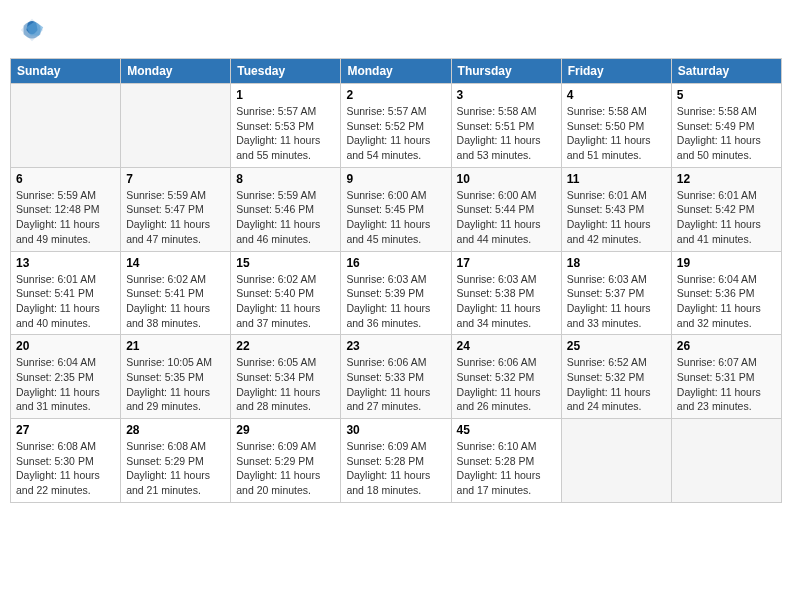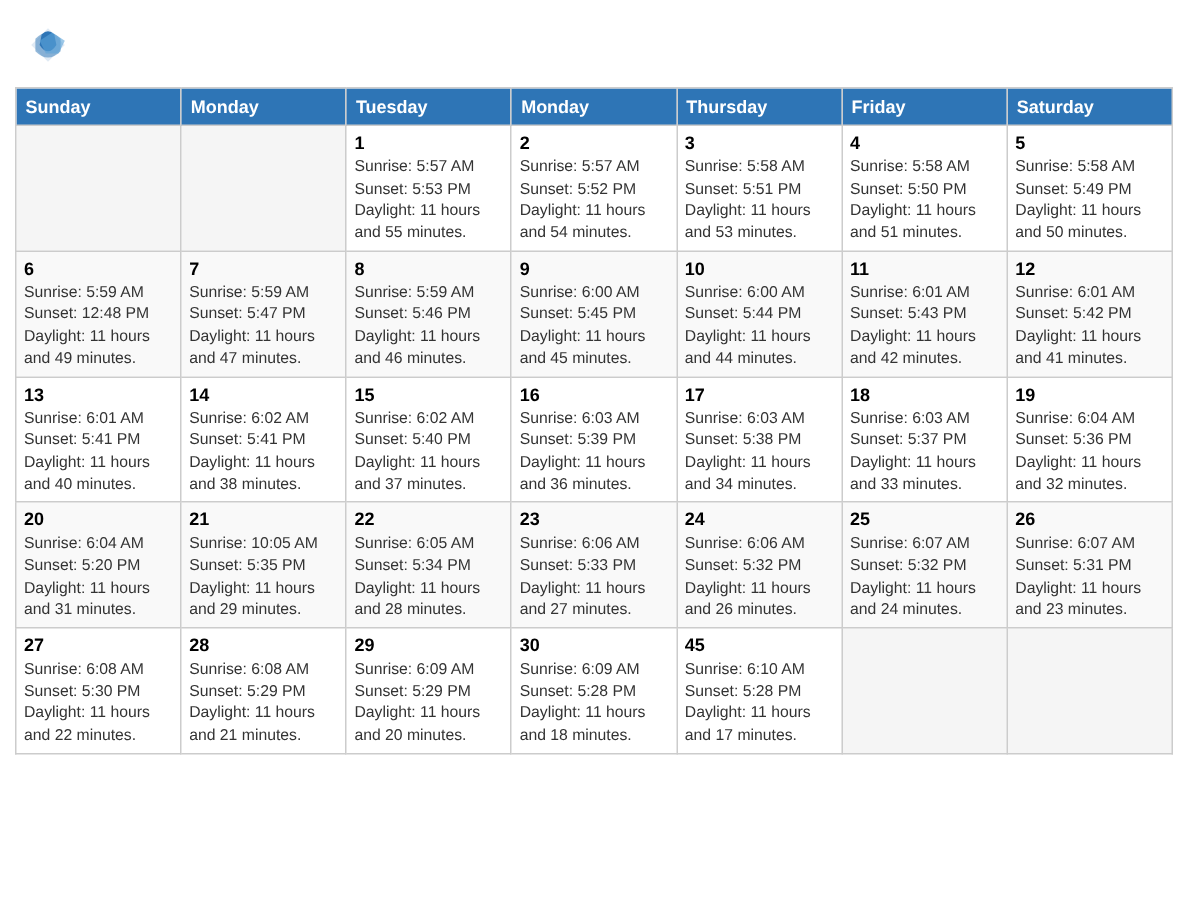--- a/index.html
+++ b/index.html
@@ -242,21 +242,21 @@
           <span class="day-num">19</span>
           <div class="day-info">Sunrise: 6:04 AM
 Sunset: 5:36 PM
 Daylight: 11 hours and 32 minutes.</div>
         </td>
       </tr>
       <tr class="week-row">
         <td>
           <span class="day-num">20</span>
           <div class="day-info">Sunrise: 6:04 AM
-Sunset: 5:20 PM
+Sunset: 2:35 PM
 Daylight: 11 hours and 31 minutes.</div>
         </td>
         <td>
           <span class="day-num">21</span>
           <div class="day-info">Sunrise: 10:05 AM
 Sunset: 5:35 PM
 Daylight: 11 hours and 29 minutes.</div>
         </td>
         <td>
           <span class="day-num">22</span>
@@ -271,21 +271,21 @@
 Daylight: 11 hours and 27 minutes.</div>
         </td>
         <td>
           <span class="day-num">24</span>
           <div class="day-info">Sunrise: 6:06 AM
 Sunset: 5:32 PM
 Daylight: 11 hours and 26 minutes.</div>
         </td>
         <td>
           <span class="day-num">25</span>
-          <div class="day-info">Sunrise: 6:07 AM
+          <div class="day-info">Sunrise: 6:52 AM
 Sunset: 5:32 PM
 Daylight: 11 hours and 24 minutes.</div>
         </td>
         <td>
           <span class="day-num">26</span>
           <div class="day-info">Sunrise: 6:07 AM
 Sunset: 5:31 PM
 Daylight: 11 hours and 23 minutes.</div>
         </td>
       </tr>

